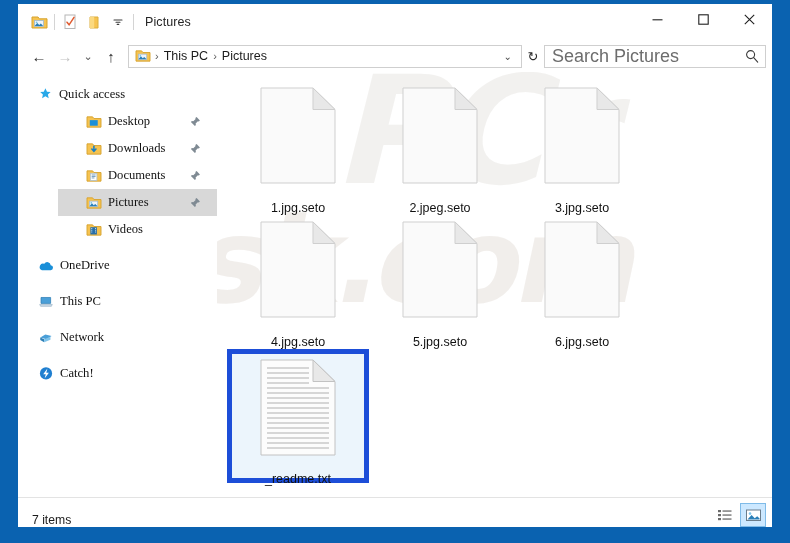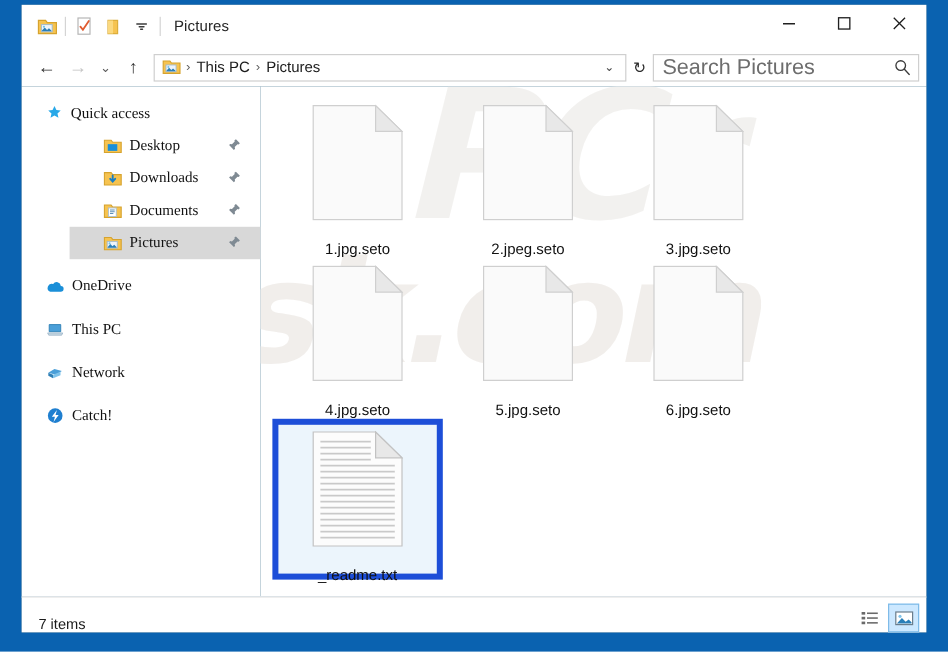--- a/index.html
+++ b/index.html
@@ -384,20 +384,30 @@
         </span>
         <span class="nav-label">Pictures</span>
         <span class="pin">
           <svg width="11" height="11" viewBox="0 0 11 11">
               <path d="M6.6 1.1l3.3 3.3-1.1 1.1-.9-.3-2.3 2.3.3 1.4-1 1-4-4 1-1 1.4.3 2.3-2.3-.3-.9z" fill="#7f8a93"></path>
             </svg>
         </span>
       </div>
 
 
+      <div class="nav-item indent">
+        <span style="display:flex;">
+          <svg width="16" height="14" viewBox="0 0 17 15">
+            <path d="M1 2h6l1.4 1.8H16V13H1z" fill="#f6c350" stroke="#d6a32e" stroke-width="1"></path>
+            <rect x="4.6" y="4.5" width="7" height="7.8" fill="#2a6fa8"></rect>
+            <path d="M5.6 5.4h1v1.1h-1zM5.6 7.2h1v1.1h-1zM5.6 9h1v1.1h-1zM9.7 5.4h1v1.1h-1zM9.7 7.2h1v1.1h-1zM9.7 9h1v1.1h-1z" fill="#cfe6f6"></path>
+          </svg>
+        </span>
+        <span class="nav-label">Videos</span>
+      </div>
 
       <div class="nav-gap"></div>
 
       <div class="nav-item">
         <span style="display:flex;">
           <svg width="16" height="14" viewBox="0 0 17 14">
             <path d="M4.2 11.4h9a2.6 2.6 0 0 0 .3-5.2 3.7 3.7 0 0 0-6.8-1.6A2.9 2.9 0 0 0 4.2 11.4z" fill="#1a8fd8"></path>
           </svg>
         </span>
         <span class="nav-label">OneDrive</span>

